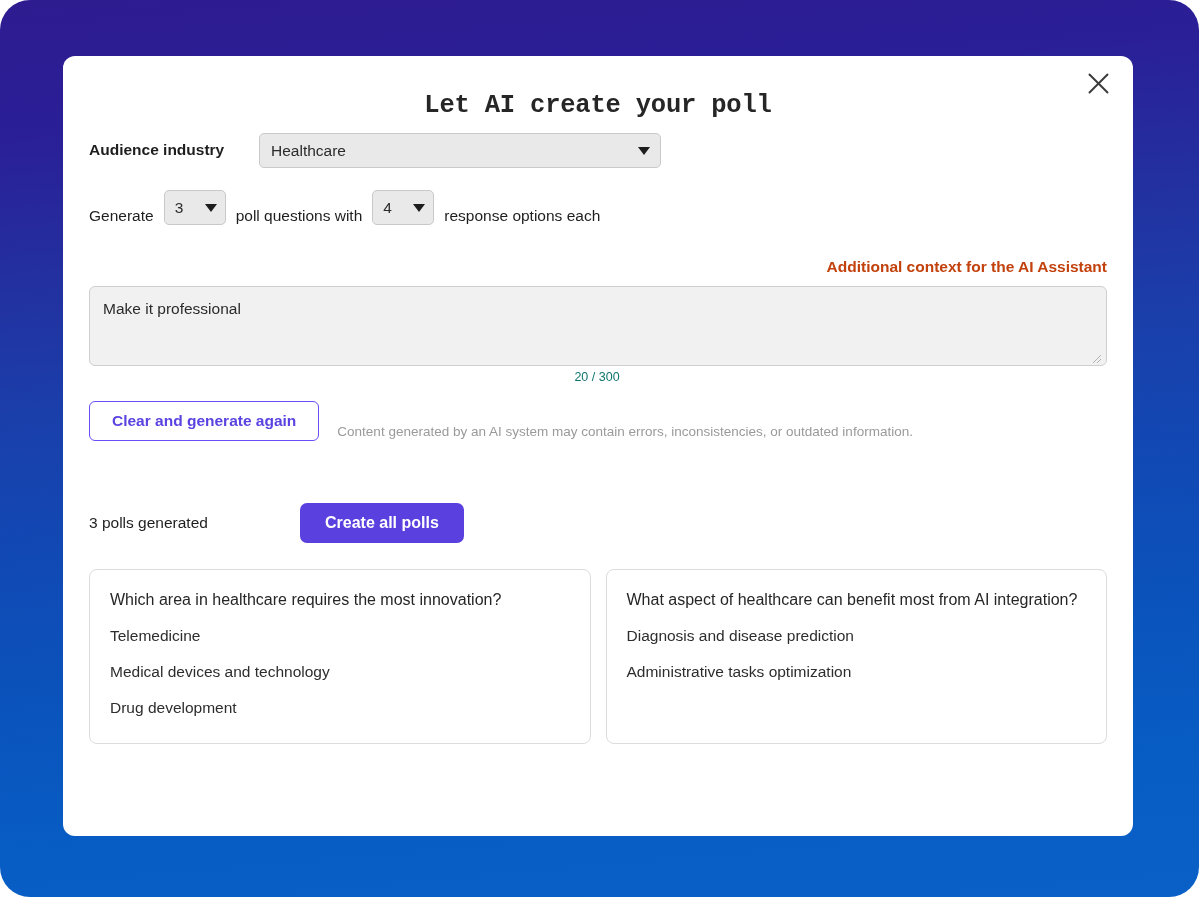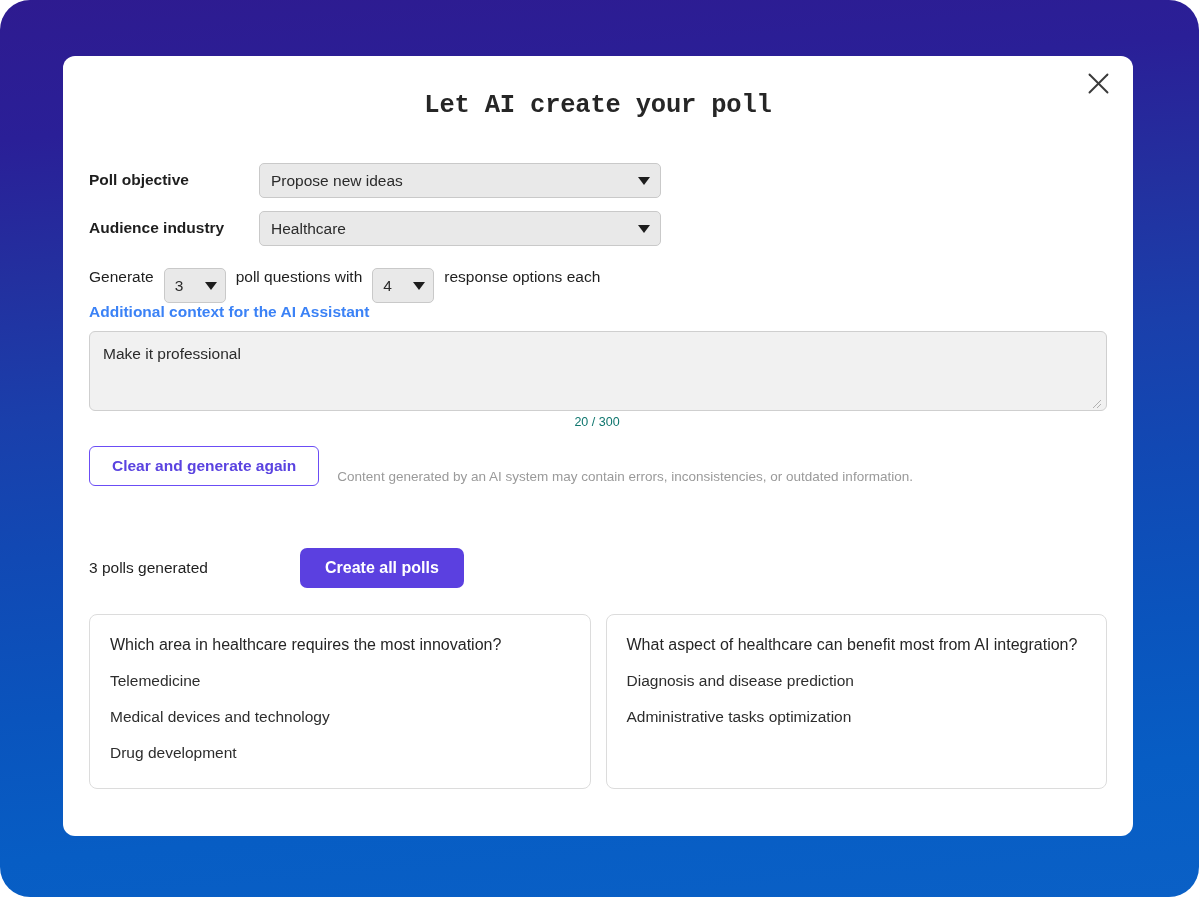--- a/index.html
+++ b/index.html
@@ -126,34 +126,36 @@
     border-left: 6.5px solid transparent;
     border-right: 6.5px solid transparent;
     border-top: 8px solid #1d1d1d;
     pointer-events: none;
   }
   .select-num + .caret { right: 9px; }
 
   
   .generate-row {
     display: flex;
-    align-items: flex-start;
+    align-items: flex-end;
     margin-top: 22px;
     font-size: 15.5px;
     color: #1e1e1e;
   }
   .generate-row .plain { white-space: nowrap; }
   .generate-row .gap-l { margin-left: 10px; }
   .generate-row .gap-r { margin-right: 10px; }
 
   
   .context-label {
-    font-size: 15.5px;
-    font-weight: bold;
-    color: #3b82f6;
+    margin-top: 33px;
+    font-size: 15.5px;
+    font-weight: bold;
+    color: #c2410c;
+    text-align: right;
   }
   .textarea-wrap {
     position: relative;
     margin-top: 10px;
   }
   textarea.context-input {
     width: 100%;
     height: 80px;
     background: #f1f1f1;
     border: 1px solid #cfcfcf;
@@ -278,29 +280,20 @@
             <line x1="2.5" y1="2.5" x2="20.5" y2="20.5" stroke="#3a3a3a" stroke-width="1.9" stroke-linecap="round"></line>
             <line x1="20.5" y1="2.5" x2="2.5" y2="20.5" stroke="#3a3a3a" stroke-width="1.9" stroke-linecap="round"></line>
           </svg>
         </span>
       </button>
 
       <h1 class="modal-title">Let AI create your poll</h1>
 
       <div class="modal-body">
 
-        <div class="field-row row-objective">
-          <div class="field-label">Poll objective</div>
-          <div class="select-wrap">
-            <select class="select-box select-big">
-              <option>Propose new ideas</option>
-            </select>
-            <span class="caret"></span>
-          </div>
-        </div>
 
         <div class="field-row row-industry">
           <div class="field-label">Audience industry</div>
           <div class="select-wrap">
             <select class="select-box select-big">
               <option>Healthcare</option>
             </select>
             <span class="caret"></span>
           </div>
         </div>

